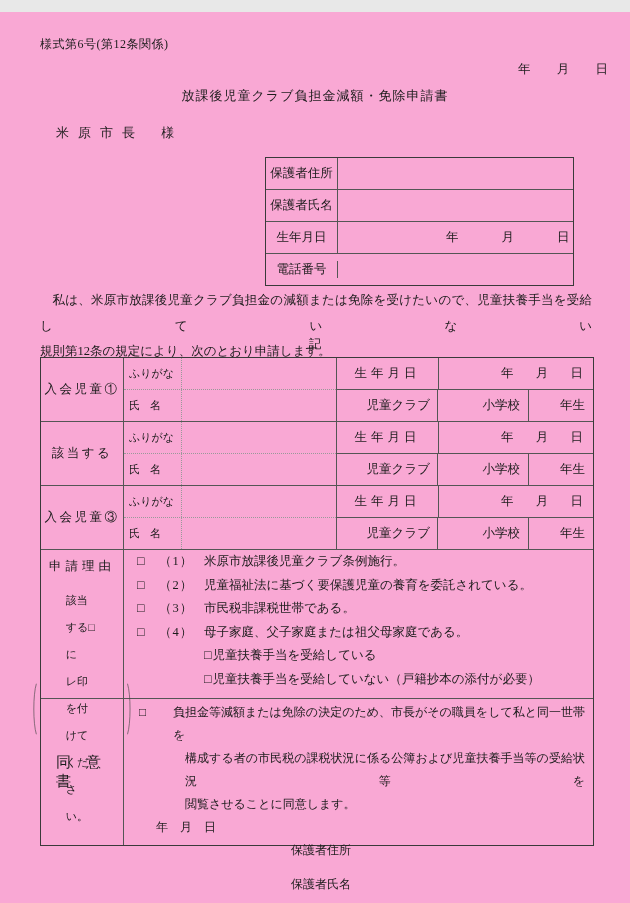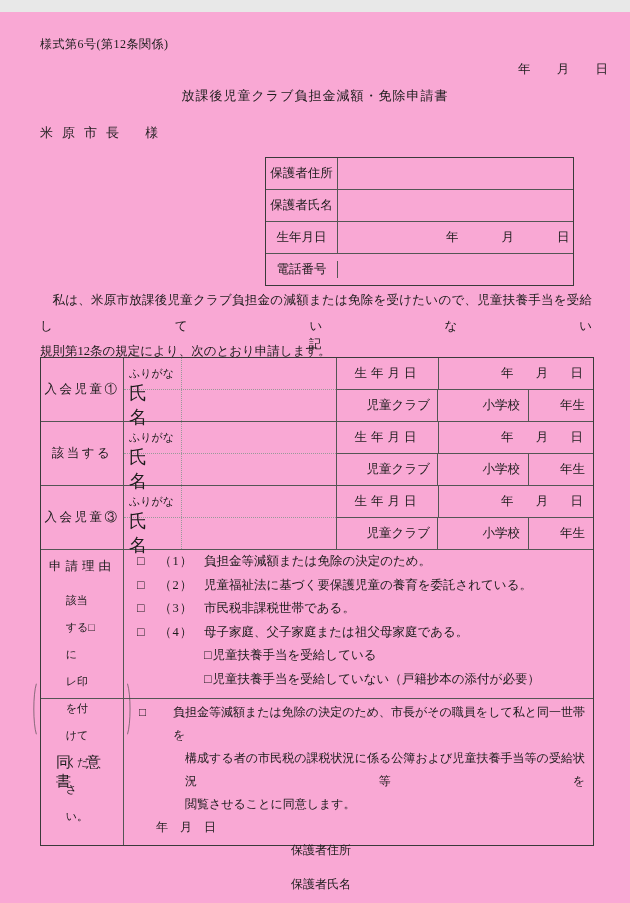--- a/index.html
+++ b/index.html
@@ -12,21 +12,21 @@
     font-size:12.5px;
     margin:12px auto;
     overflow:hidden;
   }
   .abs{position:absolute;}
 
   
   .form-no{left:40px;top:24px;font-size:12px;letter-spacing:.5px;}
   .hdr-date{left:518px;top:49px;width:90px;display:flex;justify-content:space-between;font-size:12.5px;}
   .title{left:0;top:75px;width:630px;text-align:center;font-size:13px;letter-spacing:1px;}
-  .addressee{left:40px;top:112px;font-size:13px;}
+  .addressee{left:56px;top:112px;font-size:13px;}
   .addressee .nm{letter-spacing:9px;}
   .addressee .hon{margin-left:14px;}
 
   
   .g-table{left:265px;top:145px;width:307px;border:1.4px solid #3a3a3a;}
   .g-row{display:flex;height:31px;border-bottom:1px solid #555;}
   .g-row:last-child{border-bottom:none;align-items:center;}
   .g-label{width:71px;border-right:1px solid #555;display:flex;align-items:center;justify-content:center;}
   .g-val{flex:1;display:flex;align-items:center;}
   .g-ymd{flex:1;display:flex;align-items:center;padding-left:108px;gap:43px;}
@@ -38,21 +38,21 @@
 
   
   .m-table{left:40px;top:345px;width:552px;border:1.4px solid #3a3a3a;display:flex;flex-direction:column;}
   .child-row{display:flex;height:63px;border-bottom:1px solid #555;}
   .c-label{width:82px;border-right:1px solid #555;display:flex;align-items:center;justify-content:center;letter-spacing:2.5px;font-size:12.5px;}
   .c-name{width:212px;border-right:1px solid #555;display:flex;flex-direction:column;}
   .c-name-sub{display:flex;height:31.5px;}
   .c-name-sub.top{border-bottom:1px dotted #9a9a9a;gap:20px;}
   .n-lab{width:58px;border-right:1px dotted #9a9a9a;display:flex;align-items:center;padding-left:5px;box-sizing:border-box;}
   .n-lab.furi{font-size:11px;}
-  .n-lab.shimei{font-size:18px;letter-spacing:10px;}
+  .n-lab.shimei{font-size:11px;letter-spacing:10px;}
   .n-blank{flex:1;}
   .c-right{flex:1;display:flex;flex-direction:column;}
   .c-r-top{display:flex;height:31.5px;border-bottom:1px solid #555;box-sizing:border-box;}
   .c-r-bot{display:flex;height:31.5px;}
   .birth-lab{width:101px;border-right:1px solid #555;display:flex;align-items:center;justify-content:center;letter-spacing:4px;}
   .birth-val{flex:1;display:flex;align-items:center;justify-content:space-between;padding-left:62px;padding-right:10px;}
   .club{width:101px;border-right:1px solid #555;display:flex;align-items:center;justify-content:flex-end;padding-right:7px;box-sizing:border-box;}
   .school{width:91px;border-right:1px solid #555;display:flex;align-items:center;justify-content:flex-end;padding-right:8px;box-sizing:border-box;}
   .grade{flex:1;display:flex;align-items:center;justify-content:flex-end;padding-right:8px;}
 
@@ -237,21 +237,21 @@
           </div>
           <svg width="10" height="110" viewBox="0 0 10 110">
             <path d="M1,3 C8,25 8,85 1,107" stroke="#444" stroke-width="1.3" fill="none"></path>
           </svg>
         </div>
       </div>
       <div class="r-content">
         <div class="r-item">
           <span class="box">□</span>
           <span class="no">（1）</span>
-          <span class="txt">負担金等減額または免除の決定のため。</span>
+          <span class="txt">米原市放課後児童クラブ条例施行。</span>
         </div>
         <div class="r-item">
           <span class="box">□</span>
           <span class="no">（2）</span>
           <span class="txt">児童福祉法に基づく要保護児童の養育を委託されている。</span>
         </div>
         <div class="r-item">
           <span class="box">□</span>
           <span class="no">（3）</span>
           <span class="txt">市民税非課税世帯である。</span>

